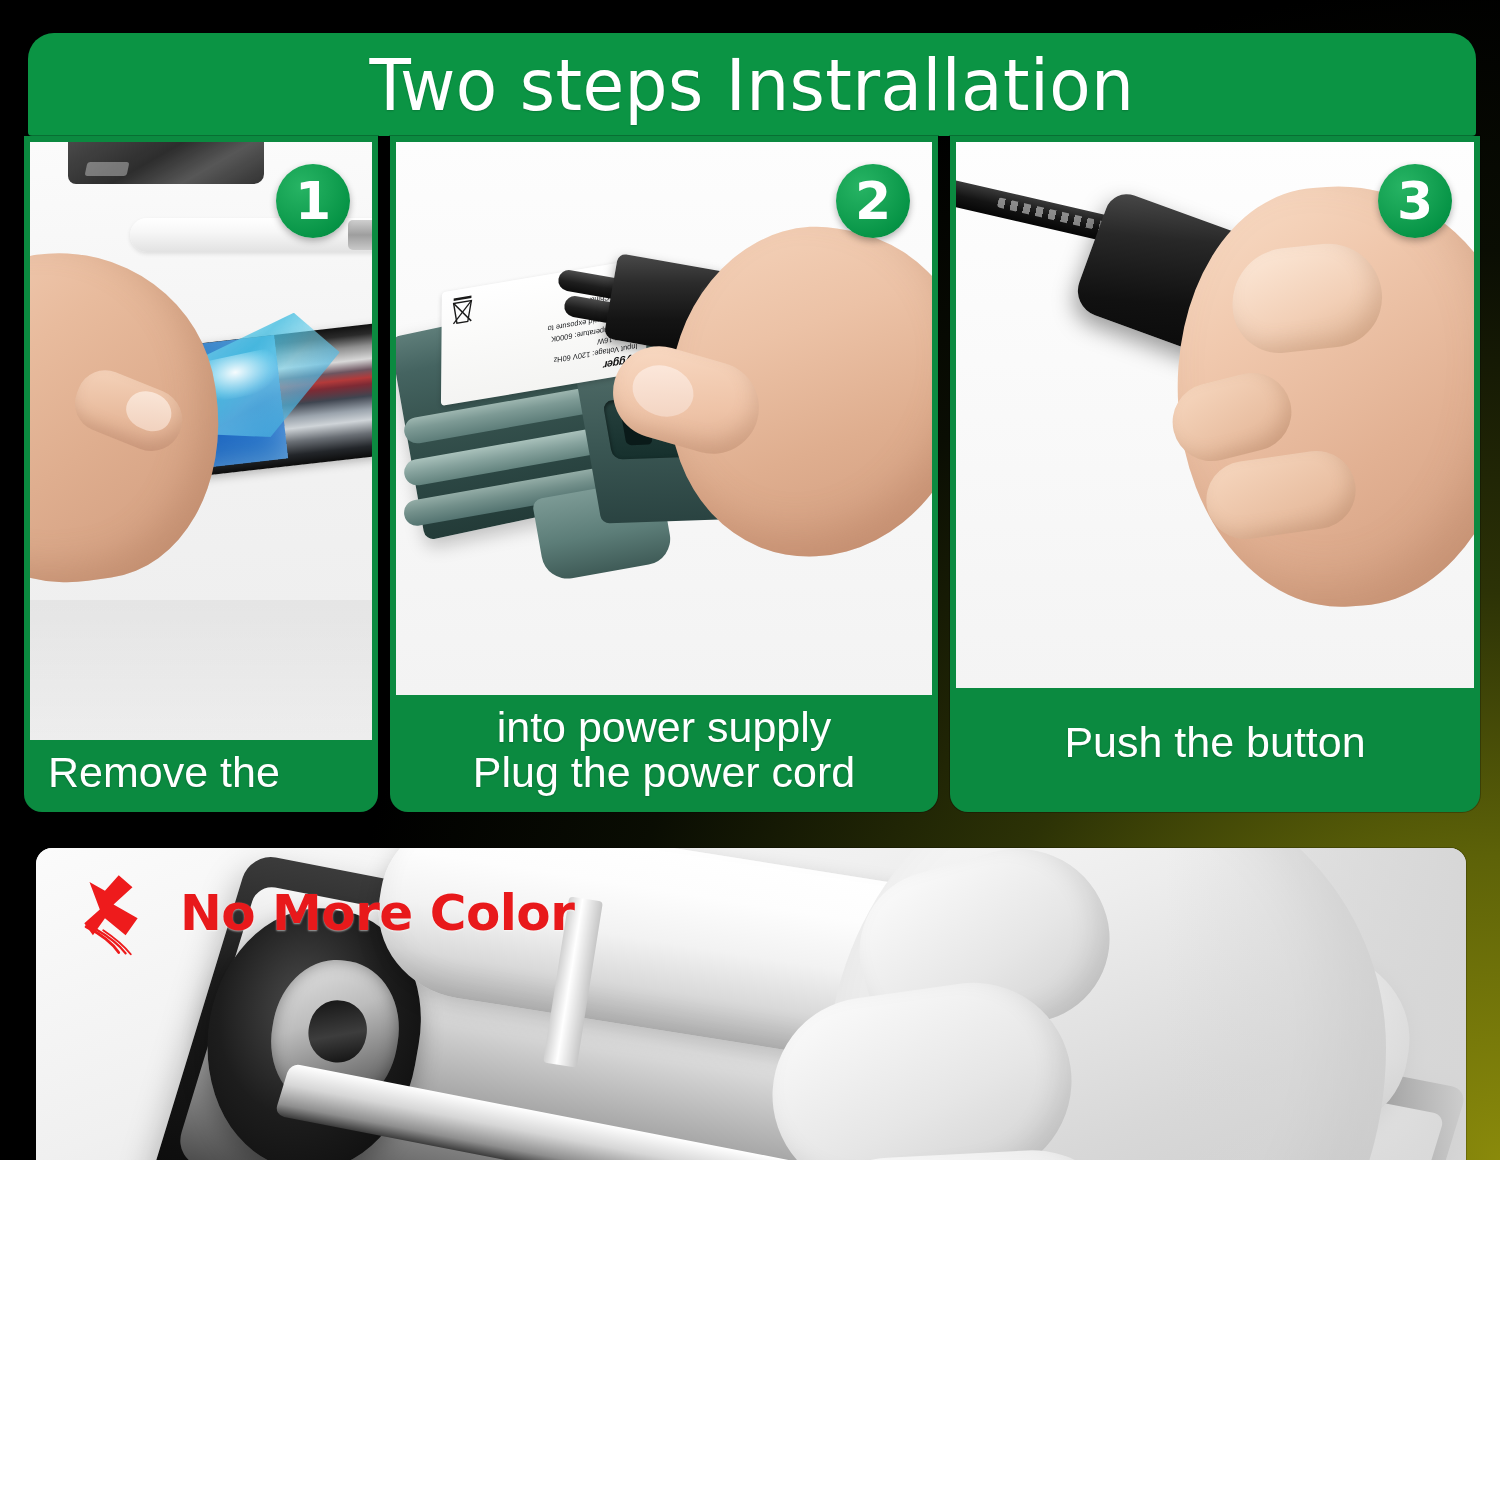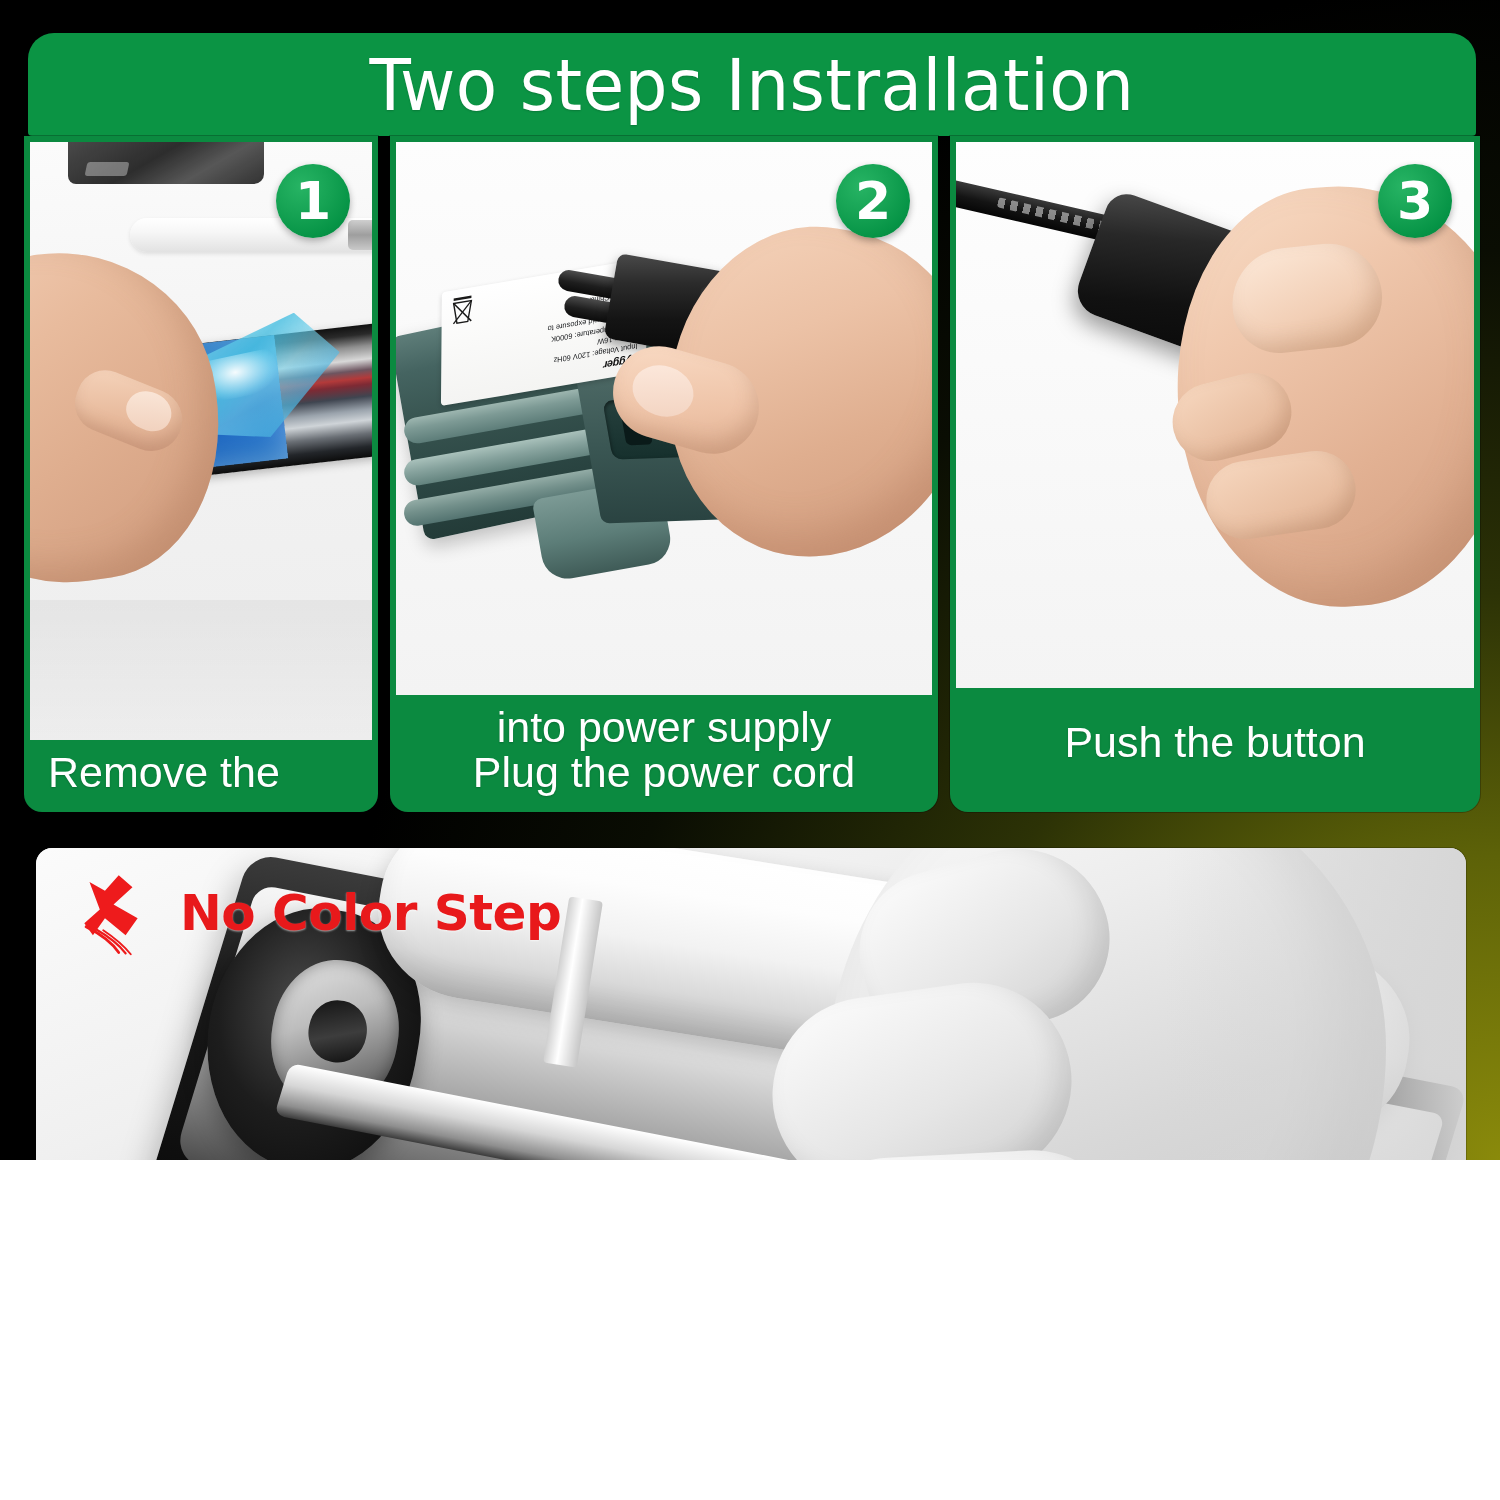--- a/index.html
+++ b/index.html
@@ -587,19 +587,19 @@
       <div id="bp-fade-r"></div>
     </div>
 
     <div id="no-more">
       <svg id="nm-x" viewBox="0 0 100 100">
         <path d="M18 14 L36 24 L52 6 L68 20 L46 40 L74 56 L60 76 L36 56 L22 76 L12 62 L30 46 Z" fill="#ee1b1c"></path>
         <path d="M14 66 C30 74 44 84 52 96" stroke="#ee1b1c" stroke-width="3.2" fill="none" stroke-linecap="round"></path>
         <path d="M24 68 C38 76 52 86 60 97" stroke="#ee1b1c" stroke-width="2.6" fill="none" stroke-linecap="round"></path>
         <path d="M34 70 C46 78 58 88 66 98" stroke="#ee1b1c" stroke-width="2.2" fill="none" stroke-linecap="round"></path>
       </svg>
-      <div id="nm-text">No Color Step</div>
+      <div id="nm-text">No More Color</div>
     </div>
 
 
   </div>
 
 </div>
 
 </body></html>

